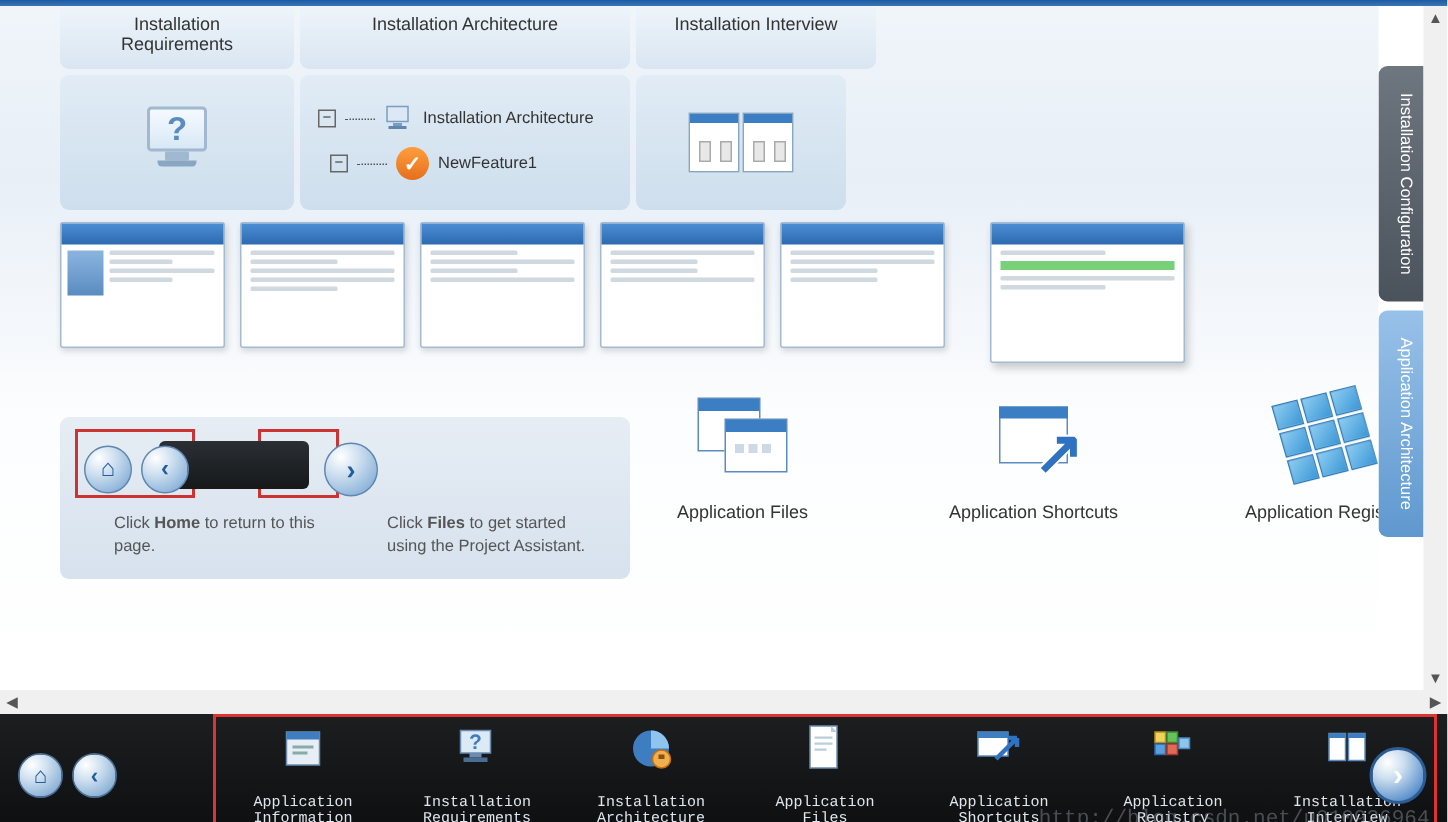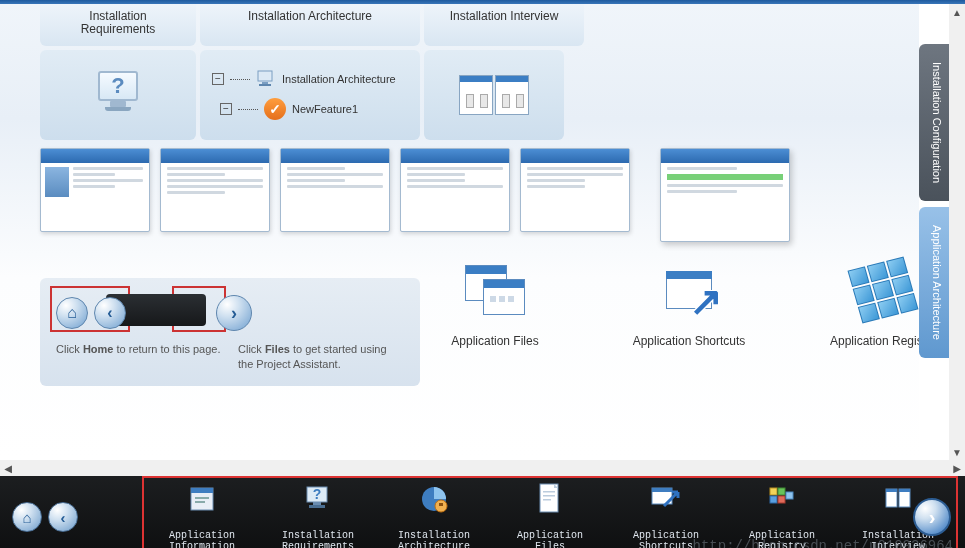--- a/index.html
+++ b/index.html
@@ -167,21 +167,21 @@
   width: 32px; height: 32px; border-radius: 50%;
   background: radial-gradient(circle at 30% 25%, #ffffff, #cfe0f0 35%, #7da9d4 90%);
   border: 1px solid #5e86ae;
   display: inline-flex; align-items: center; justify-content: center;
   color: #265d96; font-size: 16px; font-weight: bold;
   cursor: pointer;
   position: relative; z-index: 2;
 }
 .circle-btn.next { margin-left: 84px; width: 36px; height: 36px; font-size: 18px; }
 .nav-captions { display: flex; margin-top: 8px; font-size: 11px; color: #555; gap: 16px; }
-.nav-captions div { width: 170px; line-height: 1.35; }
+.nav-captions div { width: 170px; line-height: 1.35; margin-left: 20px; }
 
 .mid-apps {
   position: absolute;
   top: 246px; left: 420px;
   display: flex;
   gap: 44px;
 }
 .mid-app { text-align: center; cursor: pointer; width: 150px; }
 .mid-app .icon-wrap { height: 80px; display: flex; align-items: center; justify-content: center; }
 .mid-app .lbl { font-size: 12px; color: #333; margin-top: 4px; }

